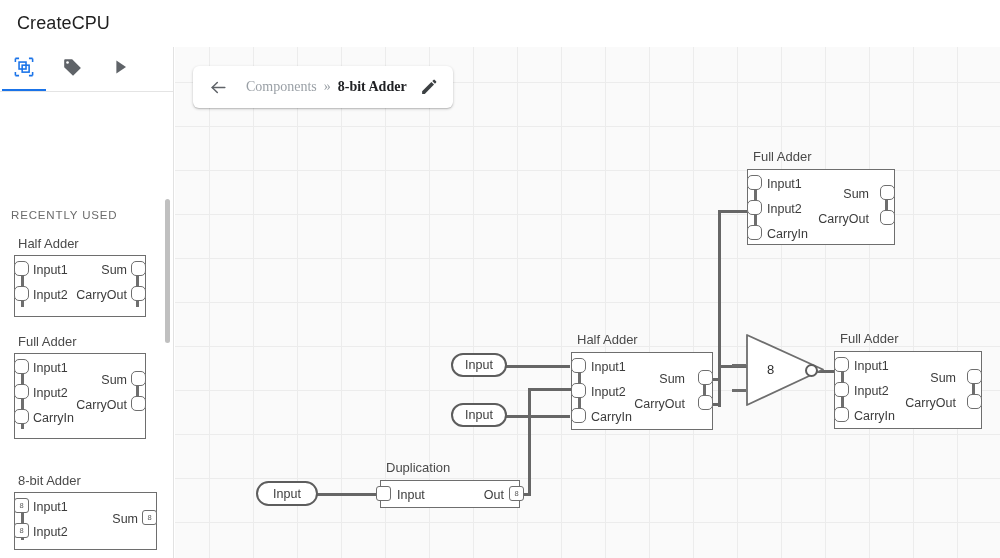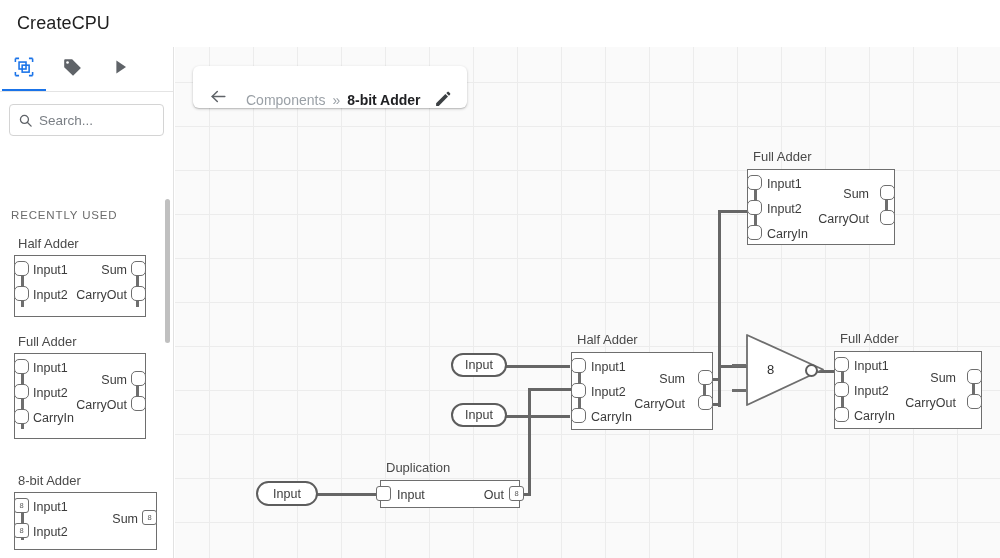--- a/index.html
+++ b/index.html
@@ -97,21 +97,21 @@
       linear-gradient(to right, #ececec 1px, transparent 1px),
       linear-gradient(to bottom, #ececec 1px, transparent 1px);
     background-size:44px 44px;
     background-position:-10px -9px;
   }
 
   .breadcrumb{
     position:absolute;left:18px;top:19px;height:42px;
     background:#fff;border-radius:6px;
     box-shadow:0 1px 3px rgba(0,0,0,.22),0 1px 1px rgba(0,0,0,.10);
-    display:flex;align-items:flex-end;padding:0 16px 0 12px;box-sizing:border-box;
+    display:flex;align-items:center;padding:0 16px 0 12px;box-sizing:border-box;font-family:Liberation Serif, serif;
   }
   .bc-back{display:flex;align-items:center;cursor:pointer;padding:2px 4px;}
   .bc-parent{font-size:14px;color:#9aa0a6;margin-left:14px;cursor:pointer;}
   .bc-sep{font-size:14px;color:#9aa0a6;margin:0 7px;}
   .bc-current{font-size:14px;color:#202124;font-weight:bold;}
   .bc-edit{margin-left:13px;display:flex;align-items:center;cursor:pointer;}
 
   
   .node{position:absolute;}
   .node-title{
@@ -171,31 +171,20 @@
       </div>
       <div class="tab tab-2">
         <span class="tabico">
           <svg width="16" height="16" viewBox="0 0 16 16">
             <path fill="#5f6368" d="M3.4 1.6 13 8l-9.6 6.4z"></path>
           </svg>
         </span>
       </div>
     </div>
 
-    <div class="searchwrap">
-      <span class="search-icon">
-        <svg width="15" height="15" viewBox="0 0 24 24">
-          <g fill="none" stroke="#5f6368" stroke-width="2.1">
-            <circle cx="10.3" cy="10.3" r="6.4"></circle>
-            <path d="M15.2 15.2 21 21" stroke-linecap="round"></path>
-          </g>
-        </svg>
-      </span>
-      <input class="search-input" type="text" placeholder="Search..." style="">
-    </div>
 
     <div class="section-label lbl-recent">RECENTLY USED</div>
 
     <div class="palette">
 
       <div class="chip" style="left:14px;top:20px;width:140px;height:62px;">
         <div class="chip-title">Half Adder</div>
         <div class="chip-body" style="width:132px;height:62px;"></div>
         <div class="stub" style="left:6.5px;top:14px;width:3px;height:38px;"></div>
         <div class="stub" style="left:122px;top:14px;width:3px;height:38px;"></div>

